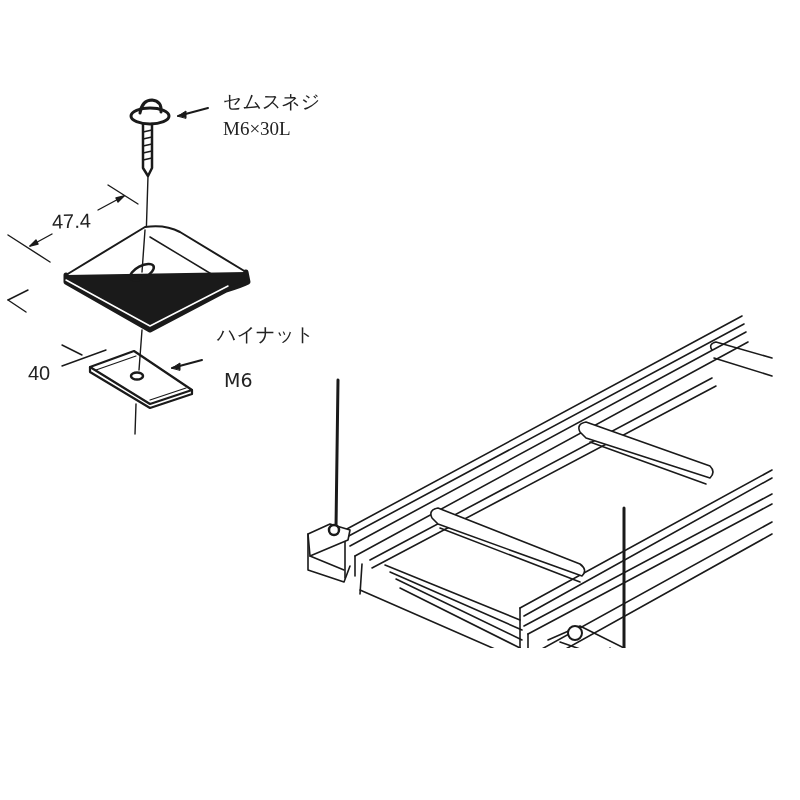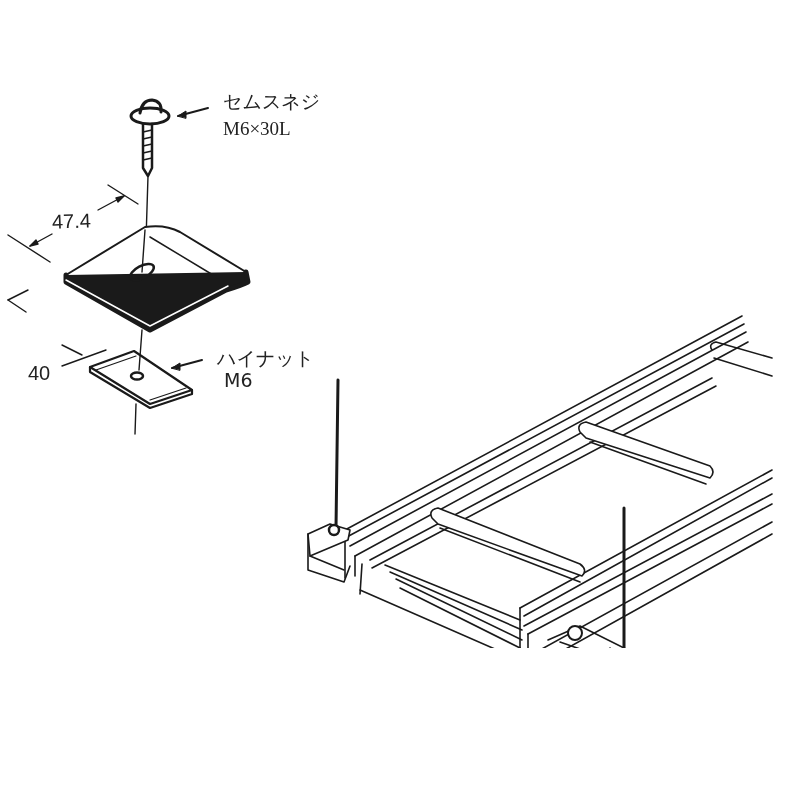--- a/index.html
+++ b/index.html
@@ -117,17 +117,17 @@
   <g>
     <line x1="338" y1="380" x2="336" y2="528" stroke-width="3"></line>
     <circle cx="334" cy="530" r="5" stroke-width="2.5" fill="#fff"></circle>
     <line x1="624" y1="508" x2="624" y2="660" stroke-width="3"></line>
     <circle cx="622" cy="660" r="5" stroke-width="2.5" fill="#fff"></circle>
   </g>
 </svg>
 
 <div class="lbl" style="left:223px;top:90px;">セムスネジ</div>
 <div class="lbl" style="left:223px;top:118px;font-family:Liberation Serif, serif;">M6×30L</div>
-<div class="lbl" style="left:217px;top:347px;">ハイナット</div>
+<div class="lbl" style="left:217px;top:323px;">ハイナット</div>
 <div class="lbl" style="left:224px;top:369px;">M6</div>
 <div class="dim" style="left:52px;top:210px;transform:rotate(-2deg);">47.4</div>
 <div class="dim" style="left:28px;top:318px;margin-top:44px;">40</div>
 </div>
 
 </body></html>

